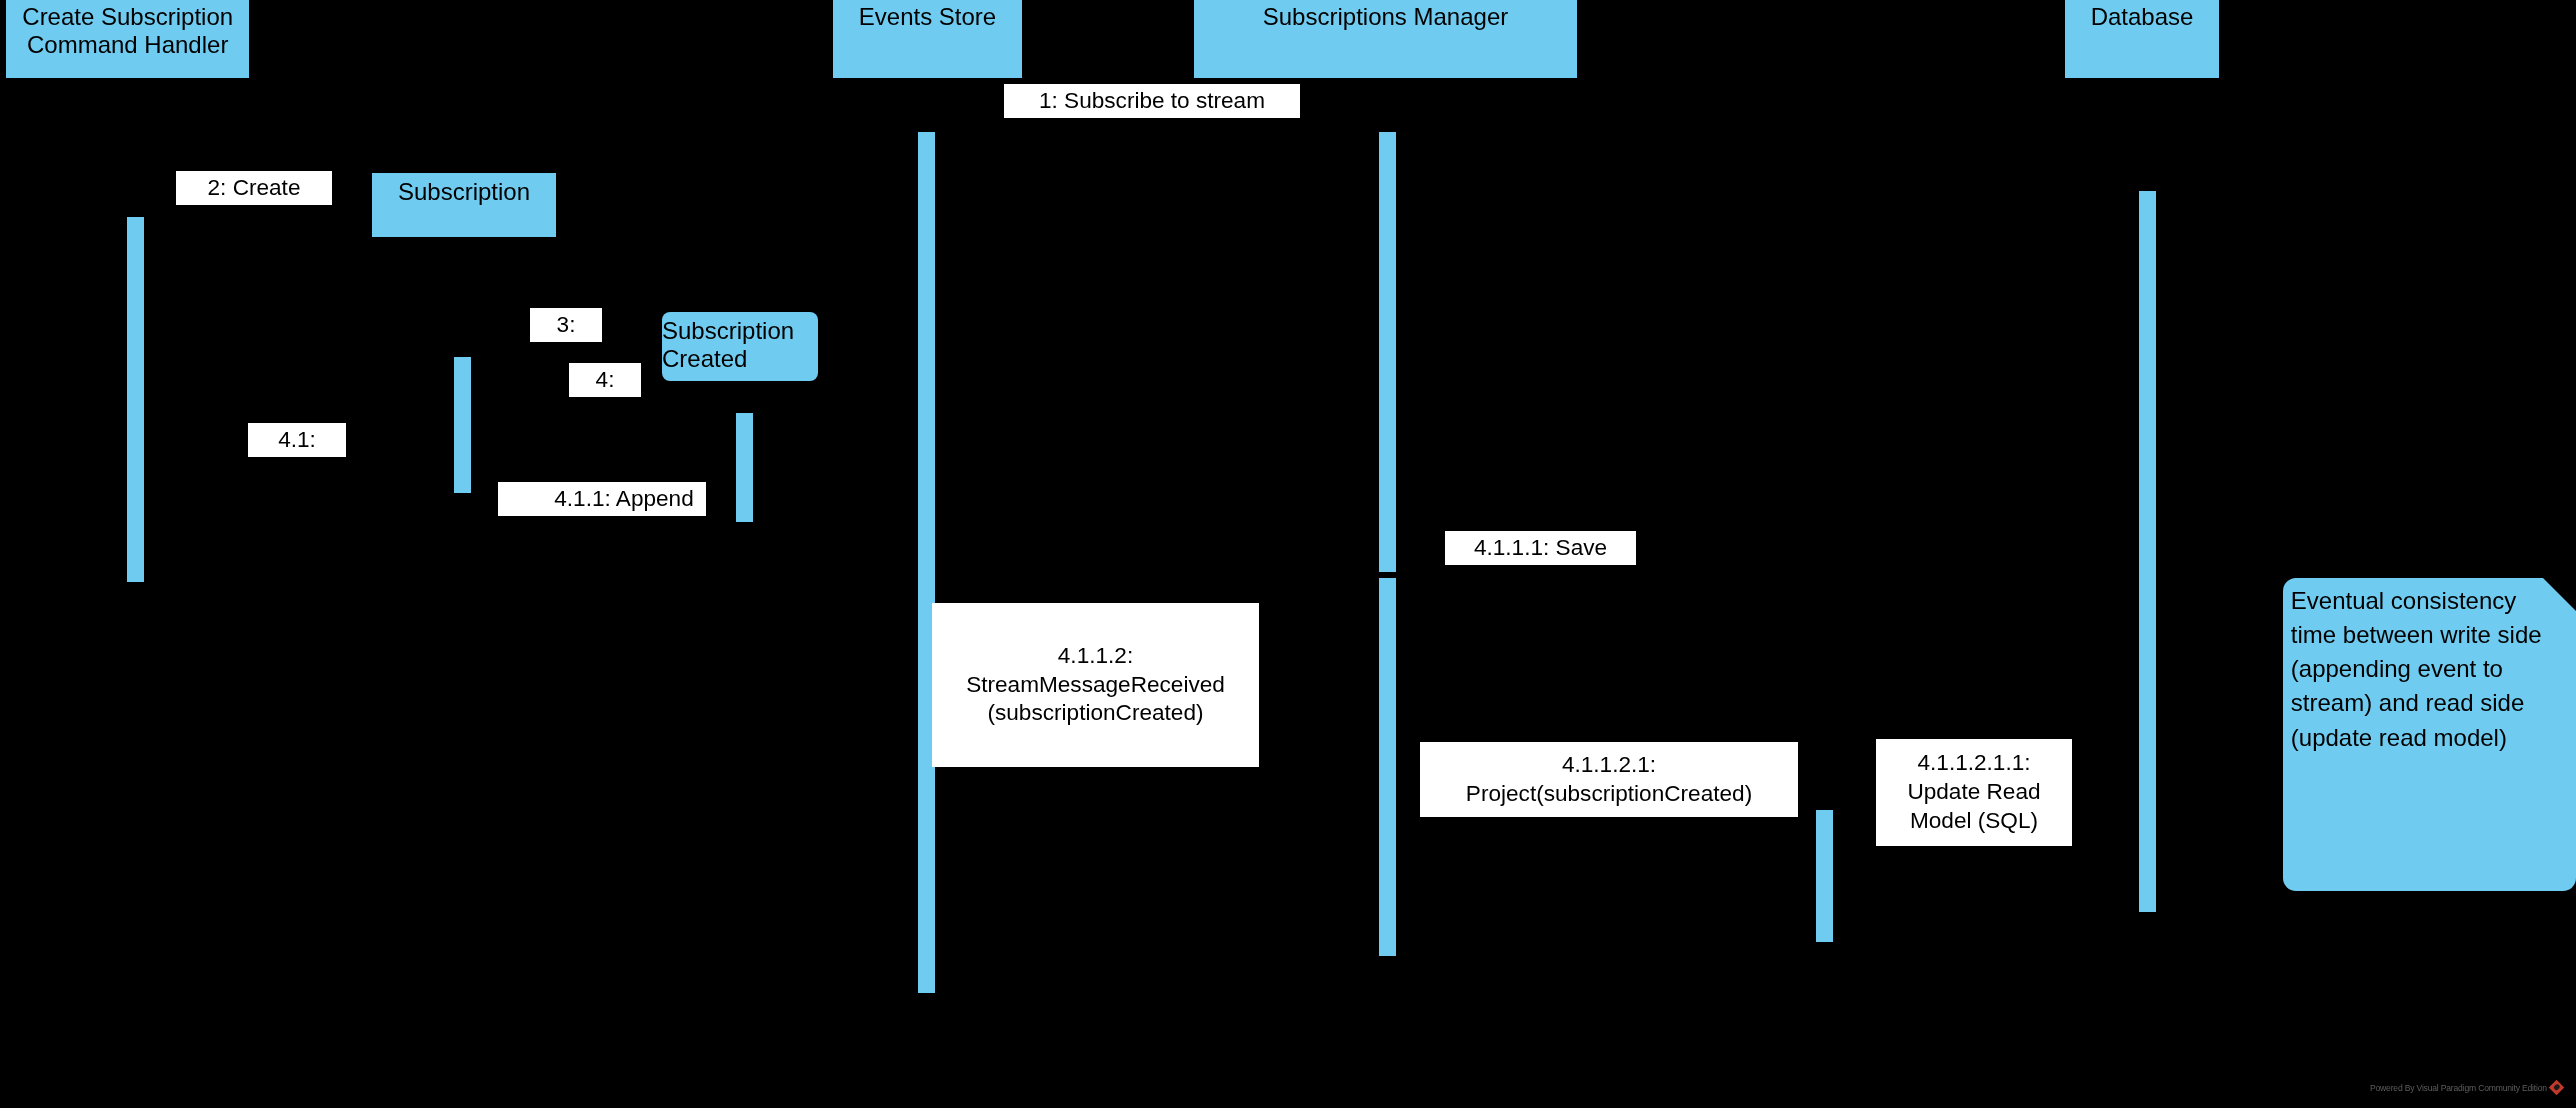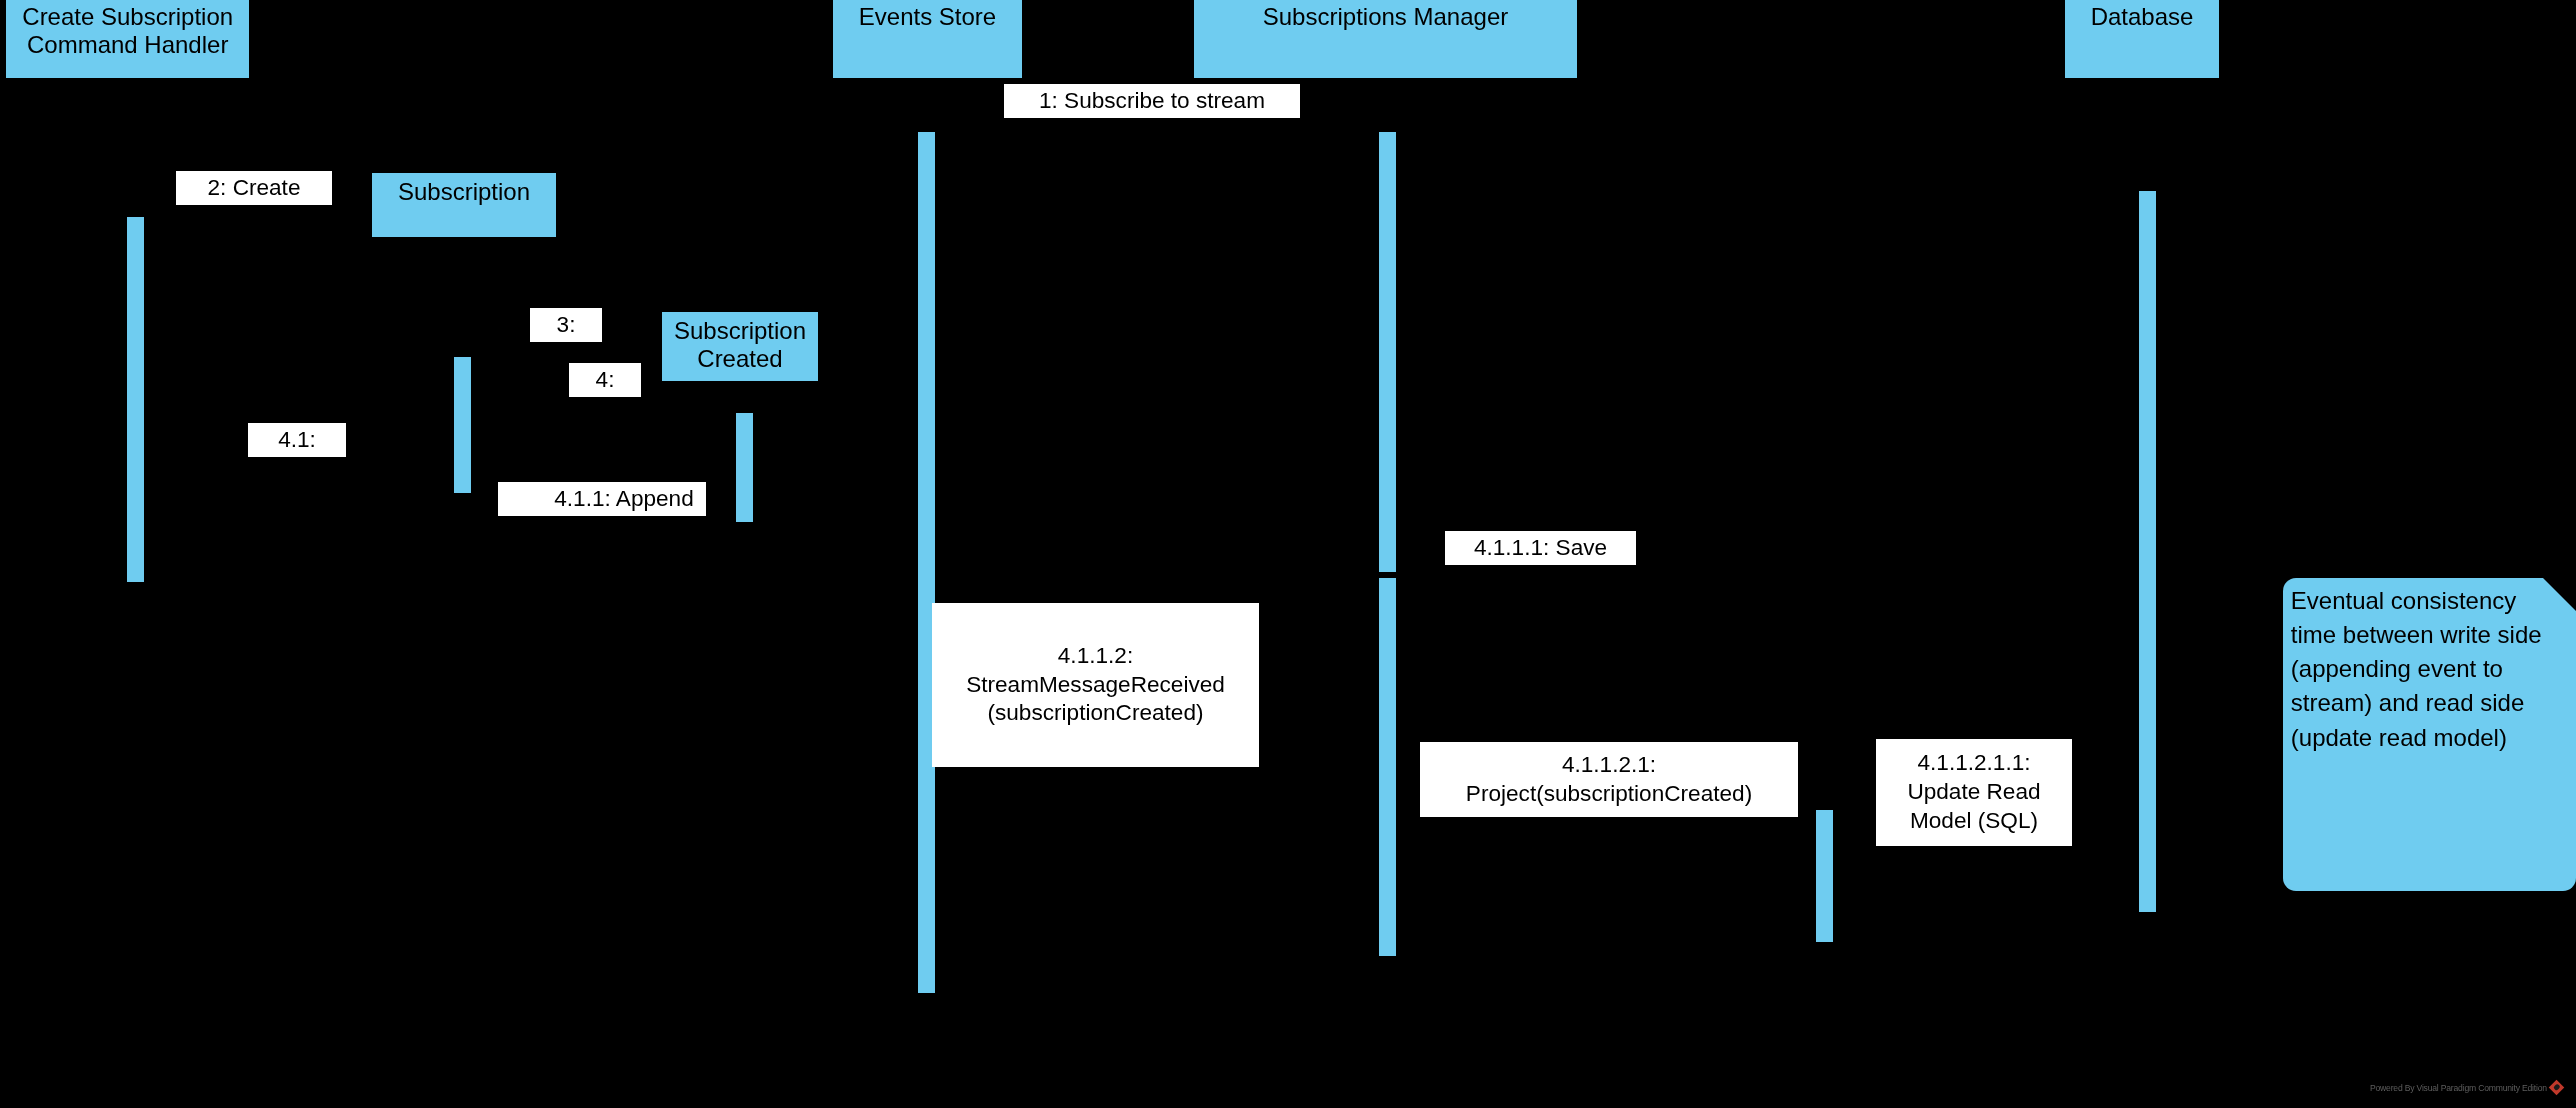--- a/index.html
+++ b/index.html
@@ -34,21 +34,20 @@
     white-space: pre-line;
   }
   
   .object-box {
     position: absolute;
     background: #6FCCF0;
     color: #000000;
     display: flex;
     align-items: flex-start;
     justify-content: center;
-    text-align: center;
     font-size: 24px;
     line-height: 1.18;
     padding-top: 4.7px;
     box-sizing: border-box;
     word-break: break-all;
   }
   
   .activation {
     position: absolute;
     background: #6FCCF0;
@@ -119,21 +118,21 @@
 
   <div class="lifeline-head" style="left:833px; top:0px; width:189px; height:78px;">Events Store</div>
 
   <div class="lifeline-head" style="left:1194px; top:0px; width:383px; height:78px;">Subscriptions Manager</div>
 
 
   <div class="lifeline-head" style="left:2065px; top:0px; width:154px; height:78px;">Database</div>
 
   <div class="object-box" style="left:372px; top:173px; width:184px; height:64px; word-break:normal;">Subscription</div>
 
-  <div class="object-box" style="left:662px; top:312px; width:156px; height:69px;">Subscription Created</div>
+  <div class="object-box" style="left:662px; top:312px; width:156px; height:69px;border-radius:8px;">Subscription Created</div>
 
   <div class="activation" style="left:127px;  top:217px;  width:17px; height:365px;"></div>
 
   <div class="activation" style="left:454px;  top:357px;  width:17px; height:136px;"></div>
 
   <div class="activation" style="left:736px;  top:413px;  width:17px; height:109px;"></div>
 
   <div class="activation" style="left:918px; top:132px;  width:17px; height:861px;"></div>
 
   <div class="activation" style="left:1379px; top:132px;  width:17px; height:440px;"></div>

